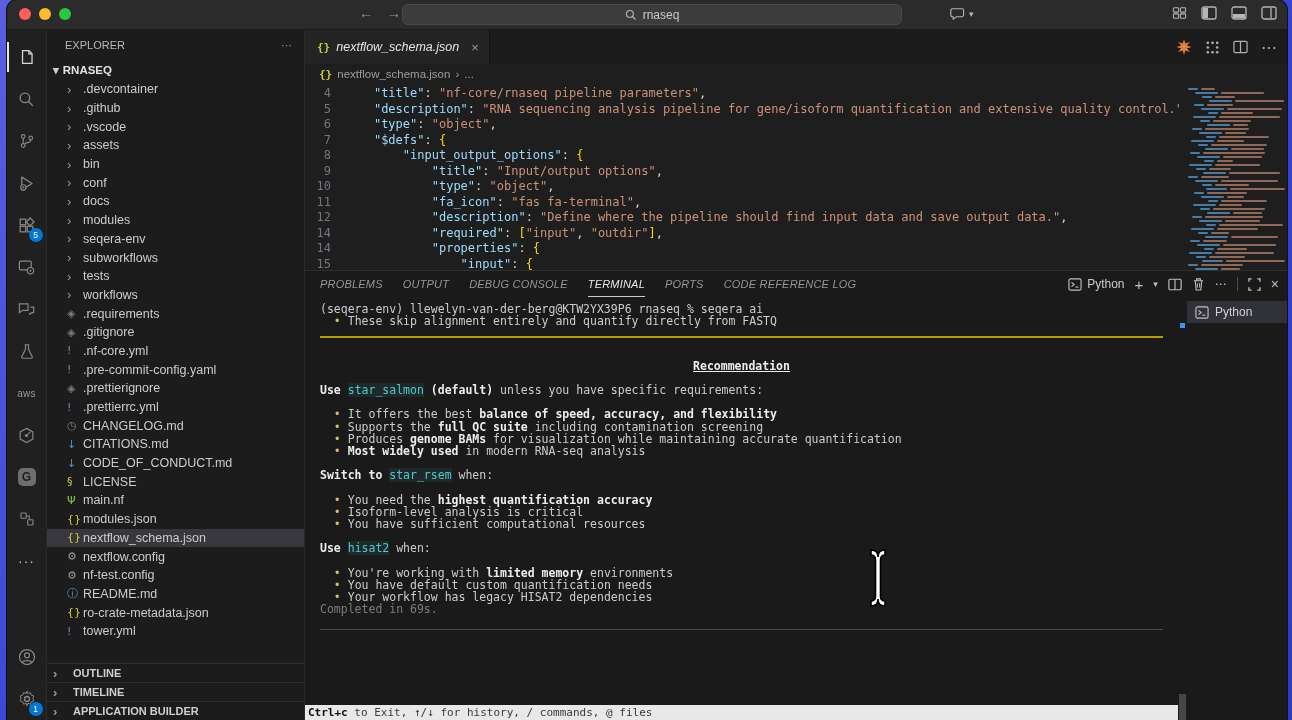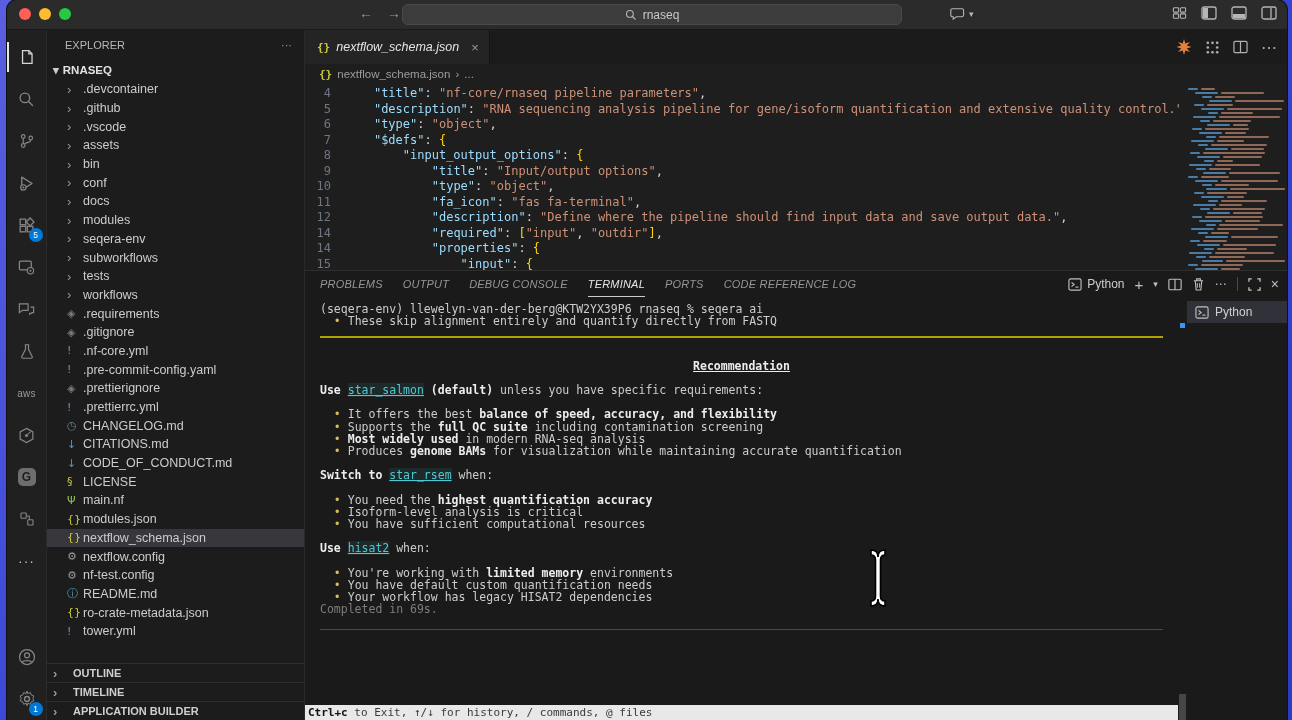--- a/index.html
+++ b/index.html
@@ -68,21 +68,21 @@
   .termarea{flex:1;display:flex;flex-direction:column;position:relative;font-family:"DejaVu Sans Mono",monospace;font-size:11.5px;color:#cccccc;min-width:0;}
   .termscroll{flex:1;padding:6px 0 0 15px;overflow:hidden;display:flex;flex-direction:column;}
   .t-line{height:12.2px;line-height:12.2px;white-space:pre;}
   .t-center{text-align:center;padding-right:15px;}
   .t-blank{height:12.2px;}
   .t-hr{height:2px;background:#b3a100;margin:9px 15px 9px 0;}
   .t-sep{height:1px;background:#4a4a4a;margin:13px 15px 3px 0;}
   .t-p{color:#cccccc}
   .t-b{color:#ededed;font-weight:bold}
   .t-y{color:#d7ba5a}
-  .t-code{color:#4ec9d4;text-decoration:underline;background:rgba(78,201,212,.09);}
+  .t-code{color:#4ec9d4;background:rgba(78,201,212,.09);}
   .t-bu{color:#ededed;font-weight:bold;text-decoration:underline;}
   .t-dim{color:#7d7d7d}
   .t-path{color:#4f4f9d}
   .t-path2{color:#7d6bbf;font-weight:bold}
   .t-prompt{color:#8a7bd8}
   .t-cursor{background:#d4d4d4;color:#111;}
   .statusstrip{height:15px;background:#e8e8e8;color:#3a3a3a;font-size:11px;line-height:15px;padding-left:3px;white-space:pre;flex:0 0 15px;}
   .sb-b{font-weight:bold;color:#111;}
   .termscrollbar{width:9px;flex:0 0 9px;position:relative;background:#1a1a1a;}
   .mark-blue{position:absolute;right:2px;top:26px;width:5px;height:5px;background:#3794ff;}
@@ -714,22 +714,22 @@
                 <div class="t-line"><span class="t-p">(seqera-env) llewelyn-van-der-berg@KTW2YX39P6 rnaseq % seqera ai</span></div>
                 <div class="t-line"><span class="t-y">  • </span><span class="t-p">These skip alignment entirely and quantify directly from FASTQ</span></div>
                 <div class="t-hr"></div>
                 <div class="t-blank"></div>
                 <div class="t-line t-center"><span class="t-bu">Recommendation</span></div>
                 <div class="t-blank"></div>
                 <div class="t-line"><span class="t-b">Use </span><span class="t-code">star_salmon</span><span class="t-b"> (default)</span><span class="t-p"> unless you have specific requirements:</span></div>
                 <div class="t-blank"></div>
                 <div class="t-line"><span class="t-y">  • </span><span class="t-p">It offers the best </span><span class="t-b">balance of speed, accuracy, and flexibility</span></div>
                 <div class="t-line"><span class="t-y">  • </span><span class="t-p">Supports the </span><span class="t-b">full QC suite</span><span class="t-p"> including contamination screening</span></div>
+                <div class="t-line"><span class="t-y">  • </span><span class="t-p">Produces </span><span class="t-b">genome BAMs</span><span class="t-p"> for visualization while maintaining accurate quantification</span></div>
                 <div class="t-line"><span class="t-y">  • </span><span class="t-b">Most widely used</span><span class="t-p"> in modern RNA-seq analysis</span></div>
-                <div class="t-line"><span class="t-y">  • </span><span class="t-p">Produces </span><span class="t-b">genome BAMs</span><span class="t-p"> for visualization while maintaining accurate quantification</span></div>
                 <div class="t-blank"></div>
                 <div class="t-line"><span class="t-b">Switch to </span><span class="t-code">star_rsem</span><span class="t-p"> when:</span></div>
                 <div class="t-blank"></div>
                 <div class="t-line"><span class="t-y">  • </span><span class="t-p">You need the </span><span class="t-b">highest quantification accuracy</span></div>
                 <div class="t-line"><span class="t-y">  • </span><span class="t-p">Isoform-level analysis is critical</span></div>
                 <div class="t-line"><span class="t-y">  • </span><span class="t-p">You have sufficient computational resources</span></div>
                 <div class="t-blank"></div>
                 <div class="t-line"><span class="t-b">Use </span><span class="t-code">hisat2</span><span class="t-p"> when:</span></div>
                 <div class="t-blank"></div>
                 <div class="t-line"><span class="t-y">  • </span><span class="t-p">You're working with </span><span class="t-b">limited memory</span><span class="t-p"> environments</span></div>

